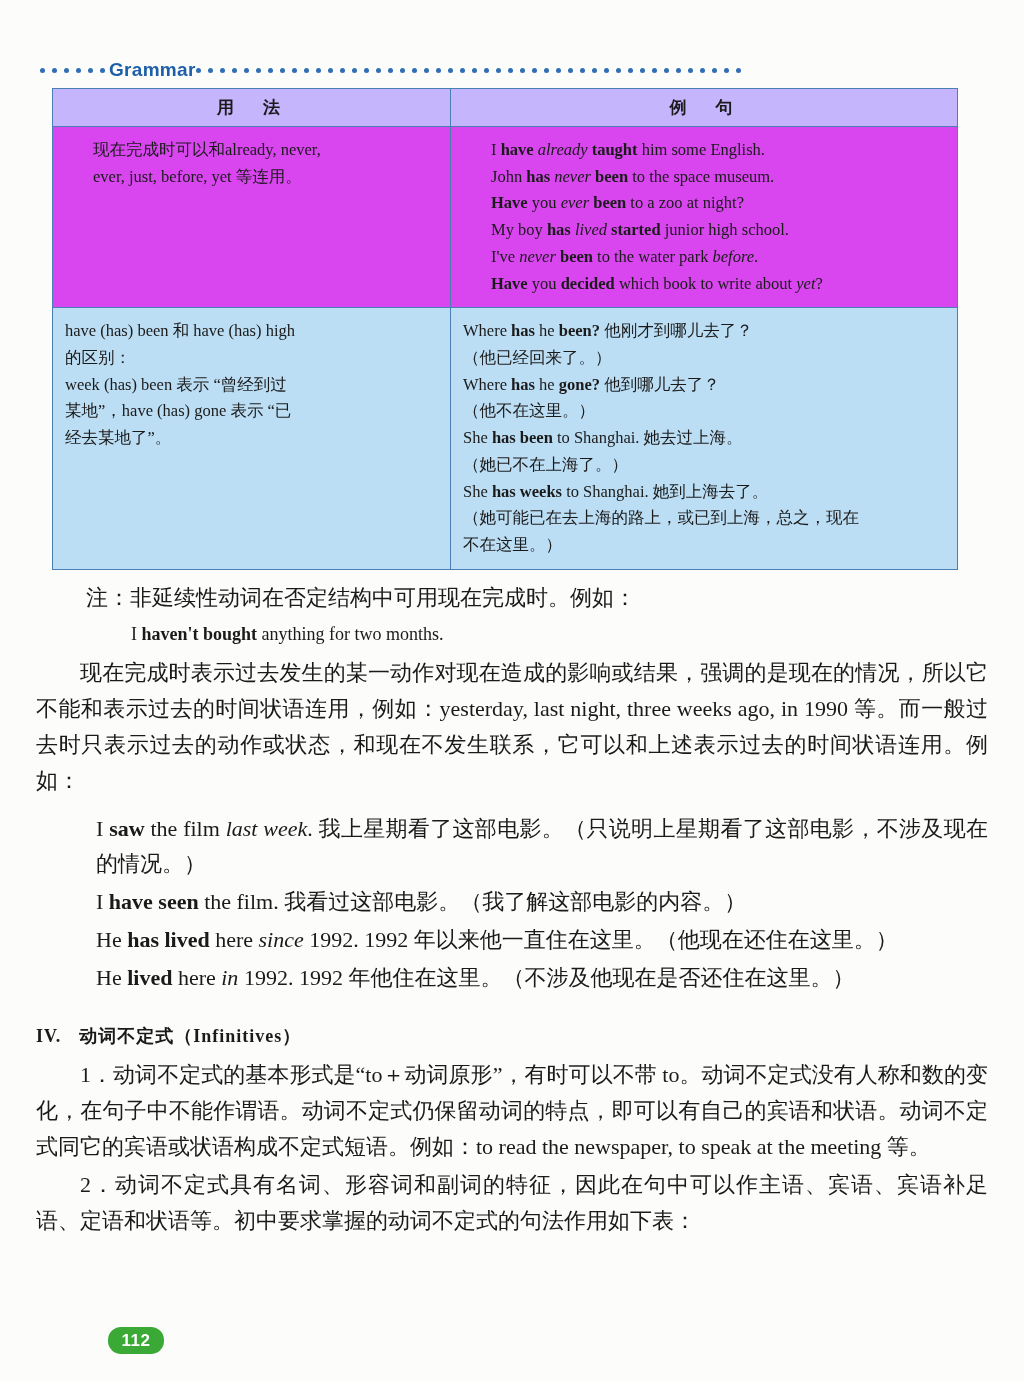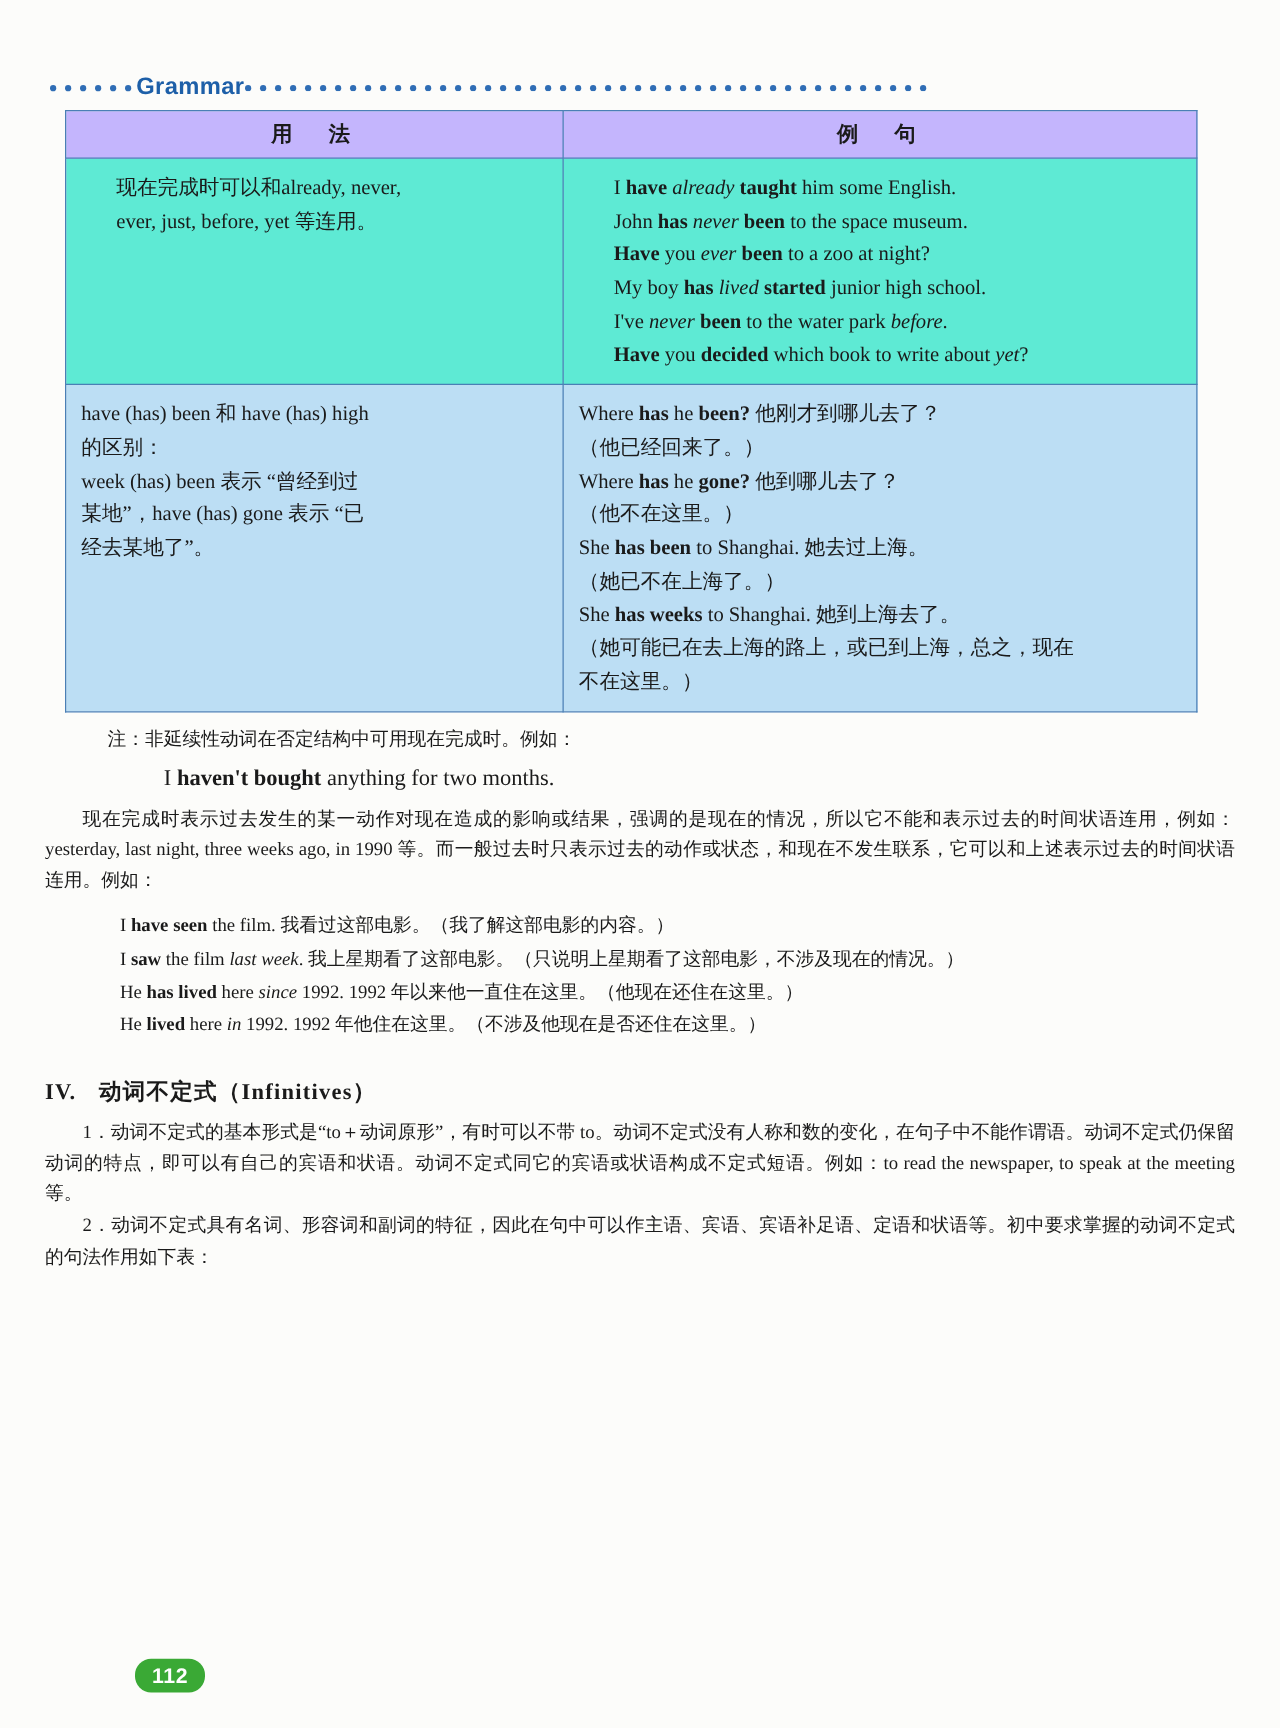--- a/index.html
+++ b/index.html
@@ -63,39 +63,39 @@
   }
   .th-row td{
     background:#c4b5fd;
     text-align:center;
     font-size:17px;
     font-weight:bold;
     padding:7px 0;
     letter-spacing:6px;
   }
   .col-use{width:345px;}
-  .row-white td{background:#5eead4;padding-left:40px;}
+  .row-white td{background:#d946ef;padding-left:40px;}
   .row-blue td{background:#bcdef4;}
   .cell-text{
     font-size:16.5px;
     line-height:1.62;
   }
   .cell-text .ln{display:block;white-space:nowrap;}
   .cell-text .wrapln{display:block;}
   b{font-weight:bold;}
   i{font-style:italic;}
   
   .body{
     position:absolute;
     left:36px;top:580px;
     width:952px;
   }
   p{
     margin:0 0 2px 0;
-    font-size:15px;
+    font-size:22px;
     line-height:1.63;
     text-align:justify;
   }
   .indent2{text-indent:2em;}
   .indent-note{ margin-left:50px; }
   .example{
     margin-left:95px;
     margin-top:4px;
     margin-bottom:6px;
     font-size:18px;
@@ -245,23 +245,23 @@
 
     <p class="indent-note">注：非延续性动词在否定结构中可用现在完成时。例如：</p>
 
     <p class="example">I <b>haven't bought</b> anything for two months.</p>
 
 
     <p class="indent2">现在完成时表示过去发生的某一动作对现在造成的影响或结果，强调的是现在的情况，所以它不能和表示过去的时间状语连用，例如：yesterday, last night, three weeks ago, in 1990 等。而一般过去时只表示过去的动作或状态，和现在不发生联系，它可以和上述表示过去的时间状语连用。例如：</p>
 
     <div class="gap-sm"></div>
 
+    <p class="ex-ind">I <b>saw</b> the film <i>last week</i>. 我上星期看了这部电影。（只说明上星期看了这部电影，不涉及现在的情况。）</p>
+
     <p class="ex-ind">I <b>have seen</b> the film. 我看过这部电影。（我了解这部电影的内容。）</p>
-
-    <p class="ex-ind">I <b>saw</b> the film <i>last week</i>. 我上星期看了这部电影。（只说明上星期看了这部电影，不涉及现在的情况。）</p>
 
     <p class="ex-ind">He <b>has lived</b> here <i>since</i> 1992. 1992 年以来他一直住在这里。（他现在还住在这里。）</p>
 
     <p class="ex-ind">He <b>lived</b> here <i>in</i> 1992. 1992 年他住在这里。（不涉及他现在是否还住在这里。）</p>
 
     <p class="sec-head">
       <span class="numeral">IV.</span><span>动词不定式（Infinitives）</span>
     </p>
 
     <p class="indent2">1．动词不定式的基本形式是“to＋动词原形”，有时可以不带 to。动词不定式没有人称和数的变化，在句子中不能作谓语。动词不定式仍保留动词的特点，即可以有自己的宾语和状语。动词不定式同它的宾语或状语构成不定式短语。例如：to read the newspaper, to speak at the meeting 等。</p>

